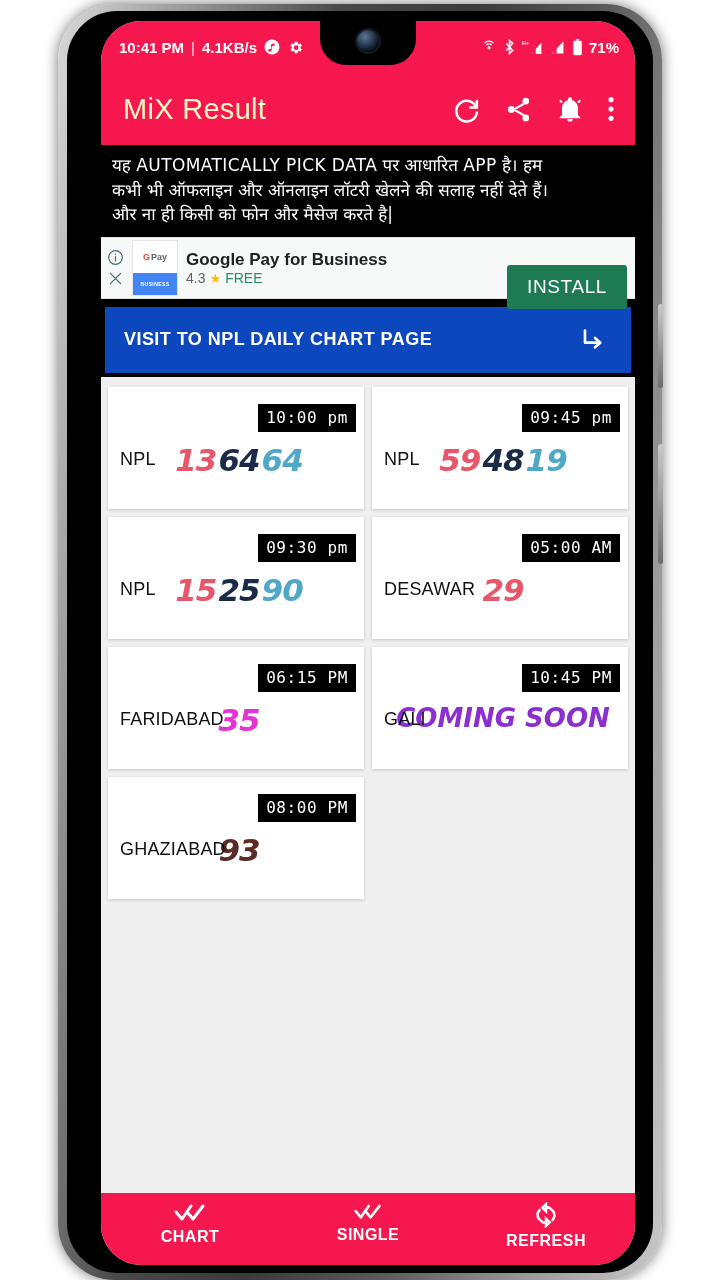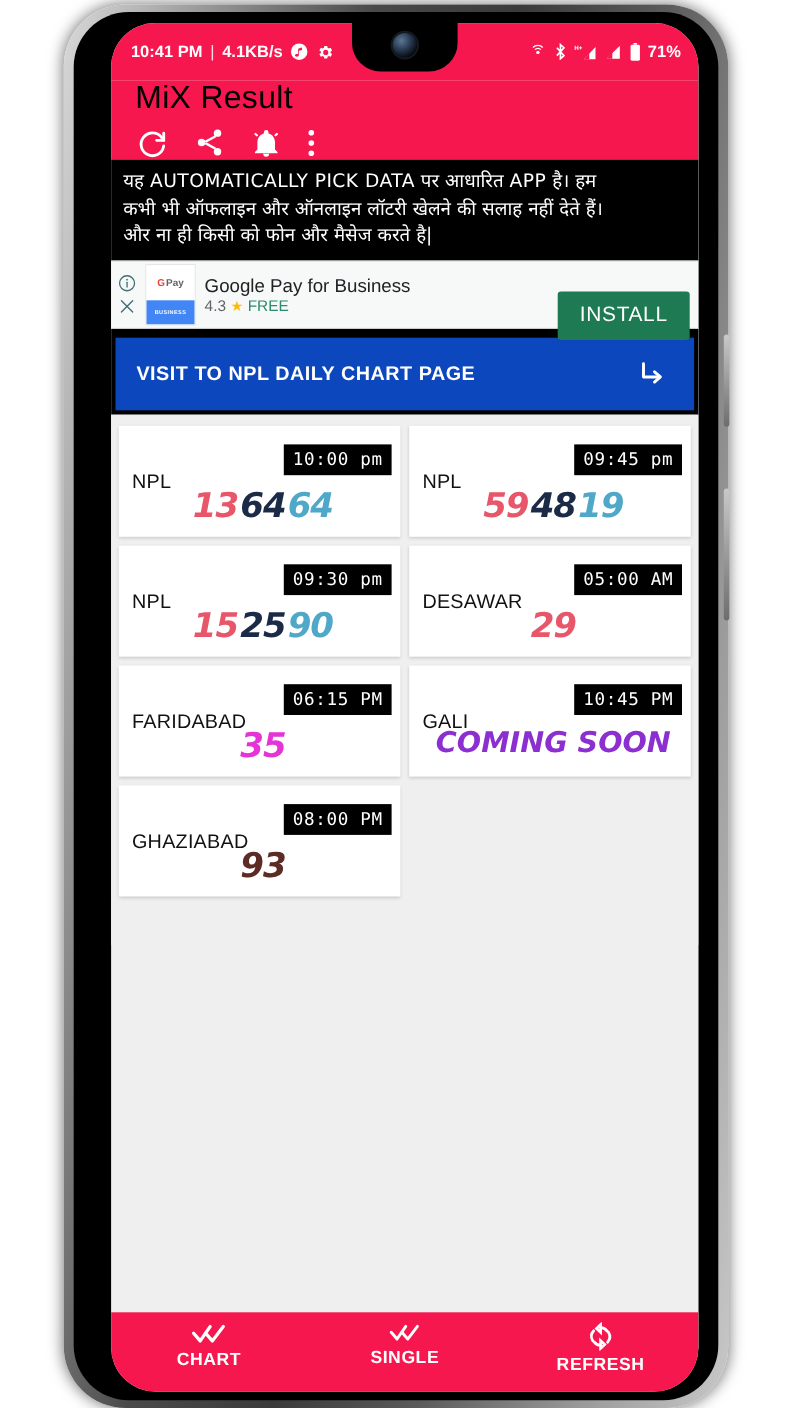--- a/index.html
+++ b/index.html
@@ -62,22 +62,22 @@
     padding:0 16px 0 18px; color:#fff;
     font-size:15px; font-weight:bold; z-index:30;gap:9px;
   }
   .sb-left{ display:flex; align-items:center; gap:7px; }
   .sb-right{ display:flex; align-items:center; gap:6px; }
   .sb-sep{ opacity:.85; font-weight:normal; }
   .ic{ display:inline-flex; align-items:center; }
 
   
   .appbar{
-    height:72px; background:#f5174e; color:#000000;
-    display:flex; padding:0 16px 0 22px;flex-direction:column;
+    height:72px; background:#f5174e; color:#fef9c3;
+    display:flex; align-items:center; padding:0 16px 0 22px;
   }
   .app-title{ font-size:29px; font-weight:normal; letter-spacing:.3px; flex:1; }
   .appbar-actions{ display:flex; align-items:center; gap:22px; padding-right:4px; }
 
   
   .notice{
     background:#000; color:#fff;
     padding:8px 10px 10px 11px;
     font-size:17px; line-height:1.45;
     font-family:"DejaVu Sans", sans-serif;
@@ -98,21 +98,21 @@
   .ad-icon-top{
     flex:1; display:flex; align-items:center; justify-content:center;
     font-size:9px; font-weight:bold; color:#5f6368; gap:1px;
   }
   .gpay-g{ color:#ea4335; font-weight:bold; }
   .ad-icon-bot{
     height:22px; background:#4285f4; display:flex; align-items:center; justify-content:center;
     color:#fff; font-size:5px; font-weight:bold; letter-spacing:.4px;
   }
   .ad-text{ flex:1; min-width:0; }
-  .ad-title{ font-size:17px; color:#202124; font-weight:normal; line-height:1.15; white-space:nowrap; }
+  .ad-title{ font-size:17px; color:#202124; font-weight:bold; line-height:1.15; white-space:nowrap; }
   .ad-sub{ font-size:14px; color:#5f6368; display:flex; align-items:center; gap:4px; margin-top:1px; }
   .ad-free{ color:#2a8b6e; }
   .ad-star{ color:#fbbc04; font-size:13px; }
   .ad-install{
     background:#1d7a53; color:#fff; font-size:19px; letter-spacing:.6px;
     padding:11px 20px; border-radius:3px; flex:none; font-weight:normal;margin-top:39px;
   }
 
   
   .blue-wrap{ background:#000000; padding:8px 4px 4px; }
@@ -125,21 +125,21 @@
 
   
   .grid{
     background:#efefef;
     display:flex; flex-wrap:wrap;
     padding:6px 3px 0;
   }
   .cell{ width:50%; padding:4px; }
   .cell.empty{ visibility:hidden; }
   .card{
-    background:#fff; height:101px; position:relative;
+    background:#fff; height:122px; position:relative;
     box-shadow:0 1px 3px rgba(0,0,0,.17);
     padding:10px 10px 0 12px;
   }
   .time-chip{
     position:absolute; right:8px; top:17px;
     background:#000; color:#fff;
     font-family:"DejaVu Sans Mono", monospace;
     font-size:16px; letter-spacing:.6px;
     padding:4px 8px 5px;
   }

